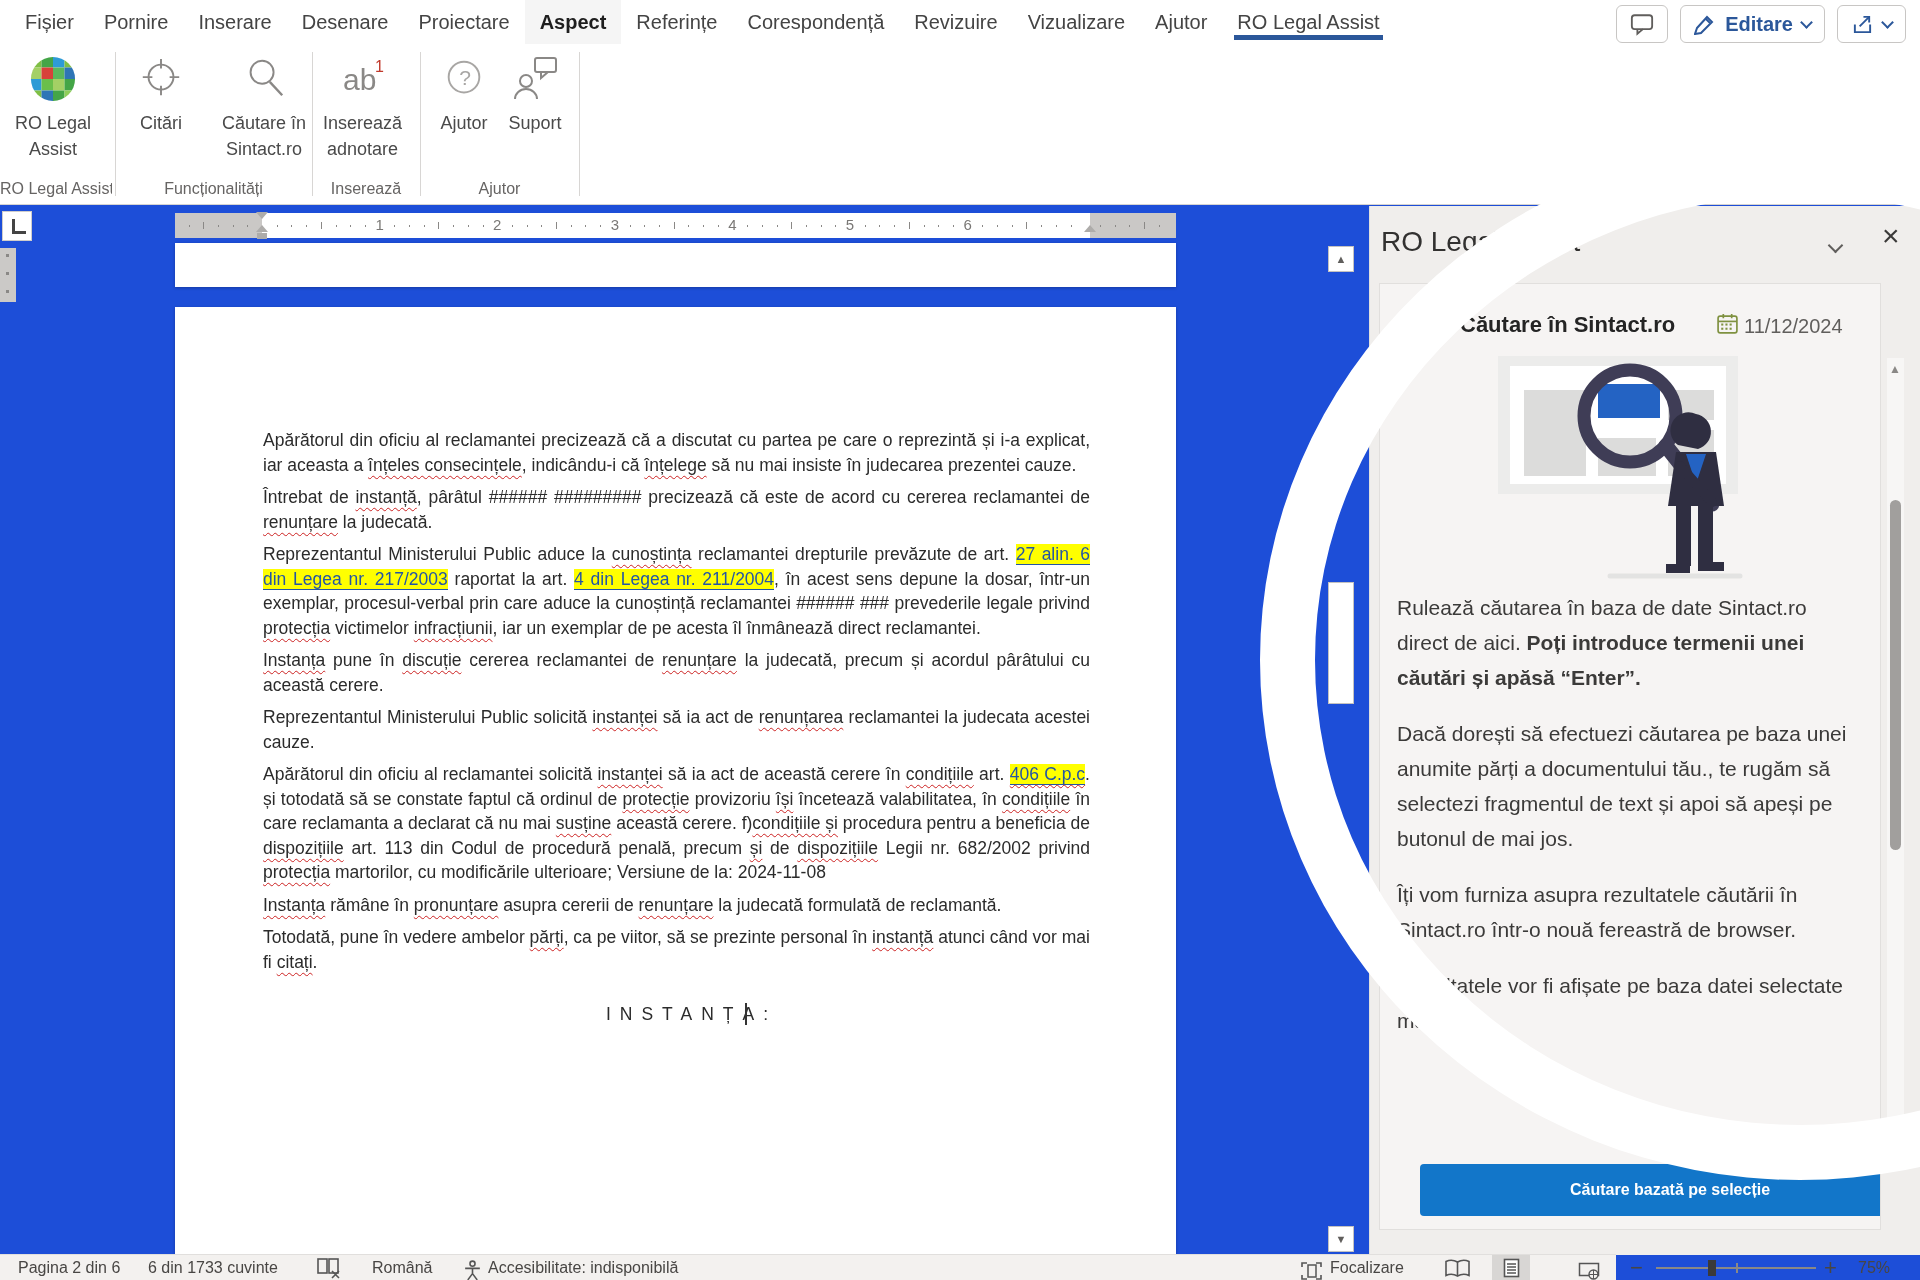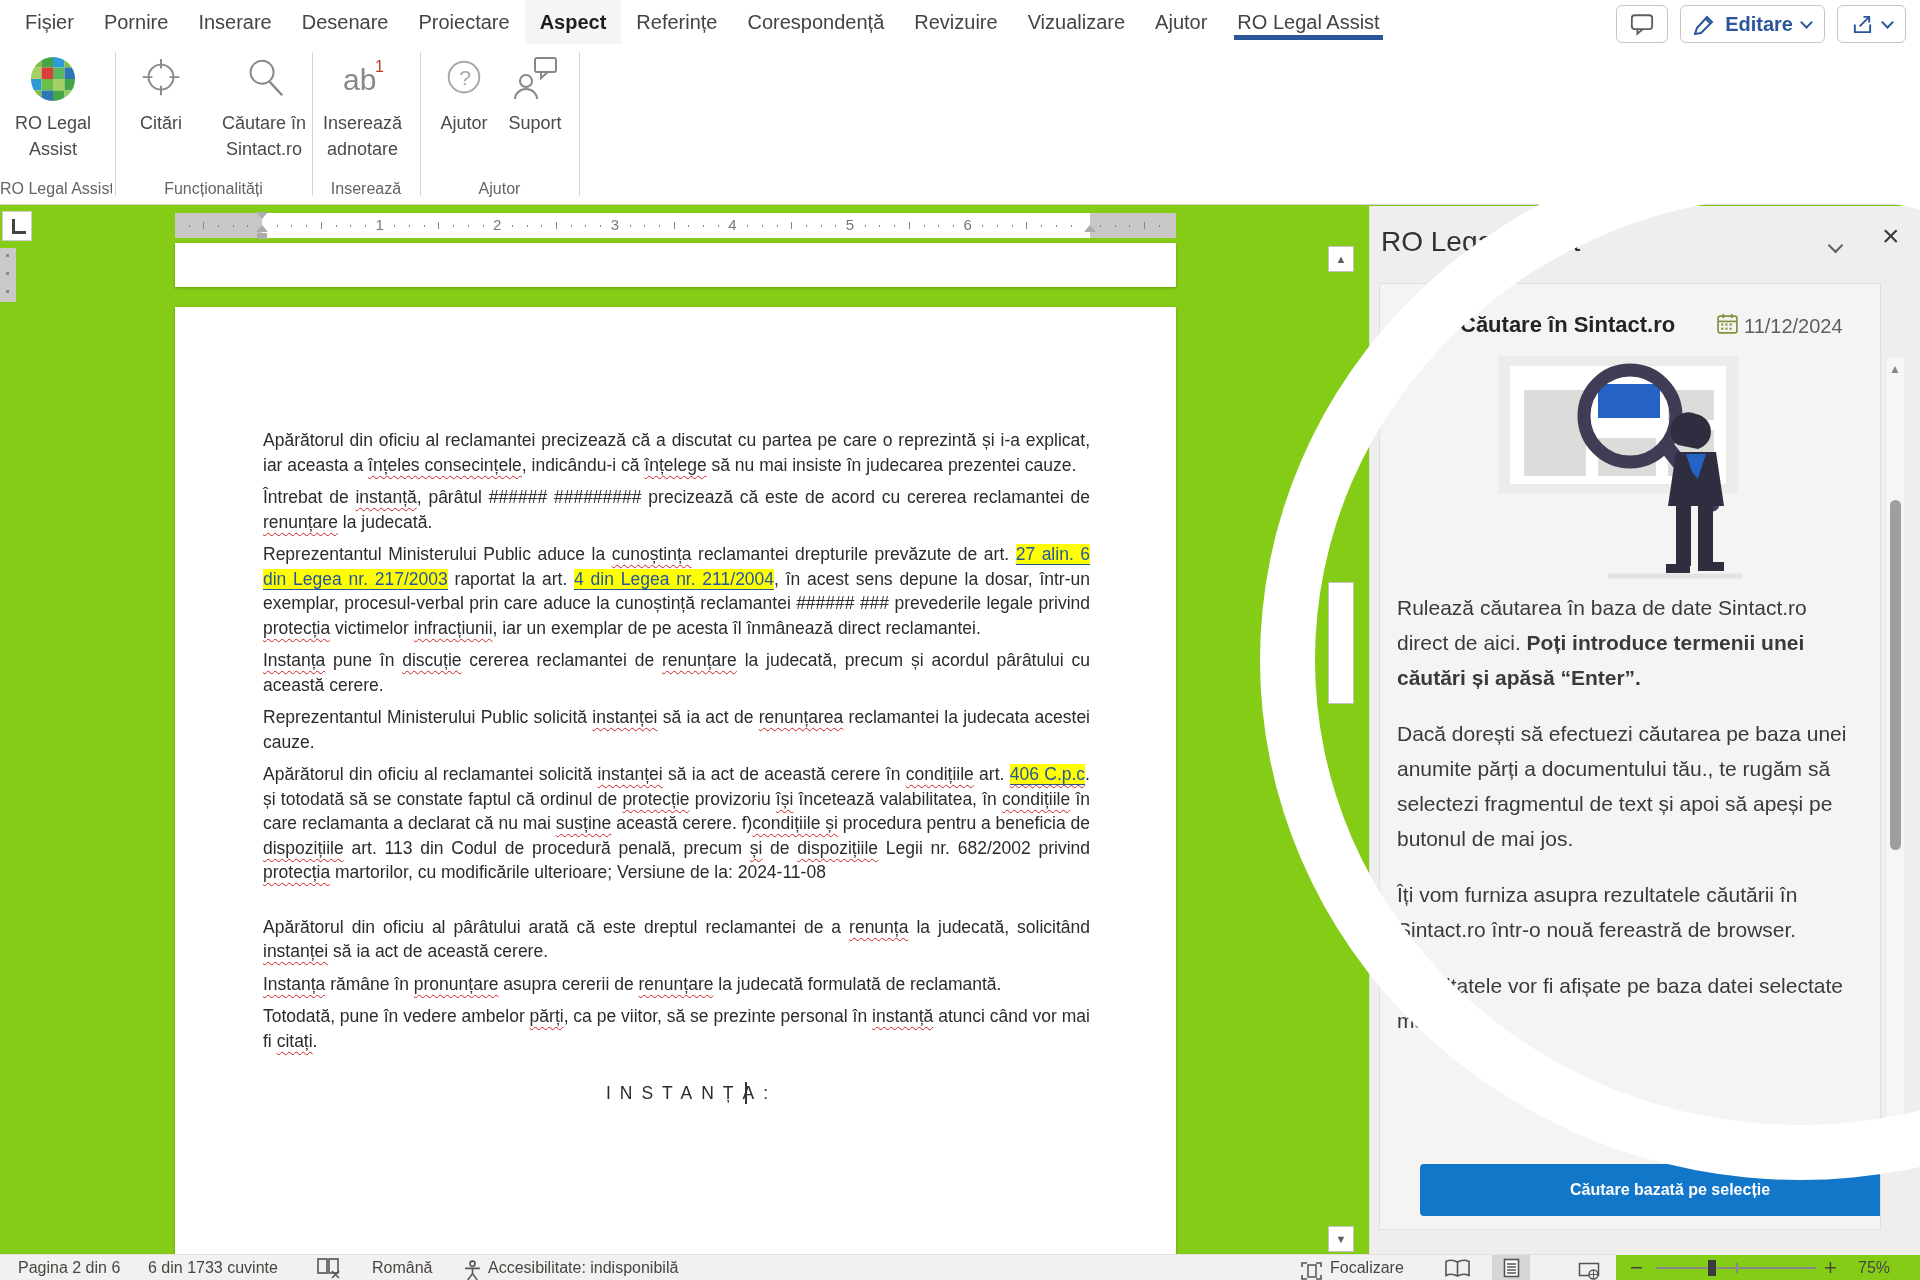--- a/index.html
+++ b/index.html
@@ -1,16 +1,16 @@
 <!DOCTYPE html>
 <html style="--accent: #2b579a; --highlight: #ffff00; --linkblue: #2456a4; --squiggle: #cc2222; --btnblue: #1276c9; --ring: #ffffff;"><head>
 <meta charset="utf-8">
 <style>
   html,body{margin:0;padding:0;background:#d0d0d0;}
-  #root{position:relative;width:1920px;height:1280px;background:#84cc16;font-family:"Liberation Sans",sans-serif;overflow:hidden;}
+  #root{position:relative;width:1920px;height:1280px;background:#1d4ed8;font-family:"Liberation Sans",sans-serif;overflow:hidden;}
   
   .ribbon{position:absolute;top:0;left:0;width:1920px;height:205px;background:#fff;border-bottom:1px solid #d6d4d2;box-sizing:border-box;z-index:5;}
   .tabs-row{position:absolute;top:0;left:10px;height:44px;display:flex;align-items:stretch;}
   .tab{padding:0 15px;line-height:44px;font-size:20px;color:#444;position:relative;white-space:nowrap;cursor:default;}
   .tab.highlighted{background:#f5f5f5;font-weight:bold;color:#1e1e1e;}
   .tab.active::after{content:"";position:absolute;left:12px;right:12px;bottom:4px;height:5px;background:var(--accent);}
   .qa-right{position:absolute;top:5px;right:14px;display:flex;gap:12px;}
   .qbtn{height:38px;border:1px solid #c8c6c4;border-radius:6px;background:#fff;display:flex;align-items:center;gap:9px;padding:0 13px;font-size:20px;color:var(--accent);font-family:inherit;font-weight:bold;}
   .rbtn{position:absolute;top:48px;display:flex;flex-direction:column;align-items:center;background:none;border:none;font-family:inherit;padding:0;}
   .rbtn .ric{height:62px;display:flex;align-items:center;justify-content:center;}
@@ -303,21 +303,20 @@
 
   <div class="page-prev"></div>
   <div class="page-main">
     <div class="doc-text">
         <div class="doc-para"><span>Apărătorul din oficiu al reclamantei precizează că a discutat cu partea pe care o reprezintă și i-a explicat, iar aceasta a </span><span class="misspell">înțeles consecințele</span><span>, indicându-i că </span><span class="misspell">înțelege</span><span> să nu mai insiste în judecarea prezentei cauze.</span></div>
         <div class="doc-para"><span>Întrebat de </span><span class="misspell">instanță</span><span>, pârâtul ###### ######### precizează că este de acord cu cererea reclamantei de </span><span class="misspell">renunțare</span><span> la judecată.</span></div>
         <div class="doc-para"><span>Reprezentantul Ministerului Public aduce la </span><span class="misspell">cunoștința</span><span> reclamantei drepturile prevăzute de art. </span><span class="hl-link">27 alin. 6 din Legea nr. 217/2003</span><span> raportat la art. </span><span class="hl-link">4 din Legea nr. 211/2004</span><span>, în acest sens depune la dosar, într-un exemplar, procesul-verbal prin care aduce la cunoștință reclamantei ###### ### prevederile legale privind </span><span class="misspell">protecția</span><span> victimelor </span><span class="misspell">infracțiunii</span><span>, iar un exemplar de pe acesta îl înmânează direct reclamantei.</span></div>
         <div class="doc-para"><span class="misspell">Instanța</span><span> pune în </span><span class="misspell">discuție</span><span> cererea reclamantei de </span><span class="misspell">renunțare</span><span> la judecată, precum și acordul pârâtului cu această cerere.</span></div>
         <div class="doc-para"><span>Reprezentantul Ministerului Public solicită </span><span class="misspell">instanței</span><span> să ia act de </span><span class="misspell">renunțarea</span><span> reclamantei la judecata acestei cauze.</span></div>
         <div class="doc-para"><span>Apărătorul din oficiu al reclamantei solicită </span><span class="misspell">instanței</span><span> să ia act de această cerere în </span><span class="misspell">condițiile</span><span> art. </span><span class="hl-link misspell">406 C.p.c</span><span>. și totodată să se constate faptul că ordinul de </span><span class="misspell">protecție</span><span> provizoriu </span><span class="misspell">își</span><span> încetează valabilitatea, în </span><span class="misspell">condițiile</span><span> în care reclamanta a declarat că nu mai </span><span class="misspell">susține</span><span> această cerere. f)</span><span class="misspell">condițiile și</span><span> procedura pentru a beneficia de </span><span class="misspell">dispozițiile</span><span> art. 113 din Codul de procedură penală, precum </span><span class="misspell">și</span><span> de </span><span class="misspell">dispozițiile</span><span> Legii nr. 682/2002 privind </span><span class="misspell">protecția</span><span> martorilor, cu modificările ulterioare;  Versiune de la: 2024-11-08</span></div>
-        <div class="doc-para" style="margin-top: 30px;"><span>Apărătorul din oficiu al pârâtului arată că este dreptul reclamantei de a </span><span class="misspell">renunța</span><span> la judecată, solicitând </span><span class="misspell">instanței</span><span> să ia act de această cerere.</span></div>
         <div class="doc-para"><span class="misspell">Instanța</span><span> rămâne în </span><span class="misspell">pronunțare</span><span> asupra cererii de </span><span class="misspell">renunțare</span><span> la judecată formulată de reclamantă.</span></div>
         <div class="doc-para"><span>Totodată, pune în vedere ambelor </span><span class="misspell">părți</span><span>, ca pe viitor, să se prezinte personal în </span><span class="misspell">instanță</span><span> atunci când vor mai fi </span><span class="misspell">citați</span><span>.</span></div>
         <div class="doc-para center" style="margin-top: 28px;"><span>INSTANȚA:</span><span class="caret"></span></div>
       </div>
   </div>
 
   <div class="sbtn" style="top:246px;">▲</div>
   <div class="sthumb"></div>
   <div class="sbtn" style="top:1226px;">▼</div>
 

